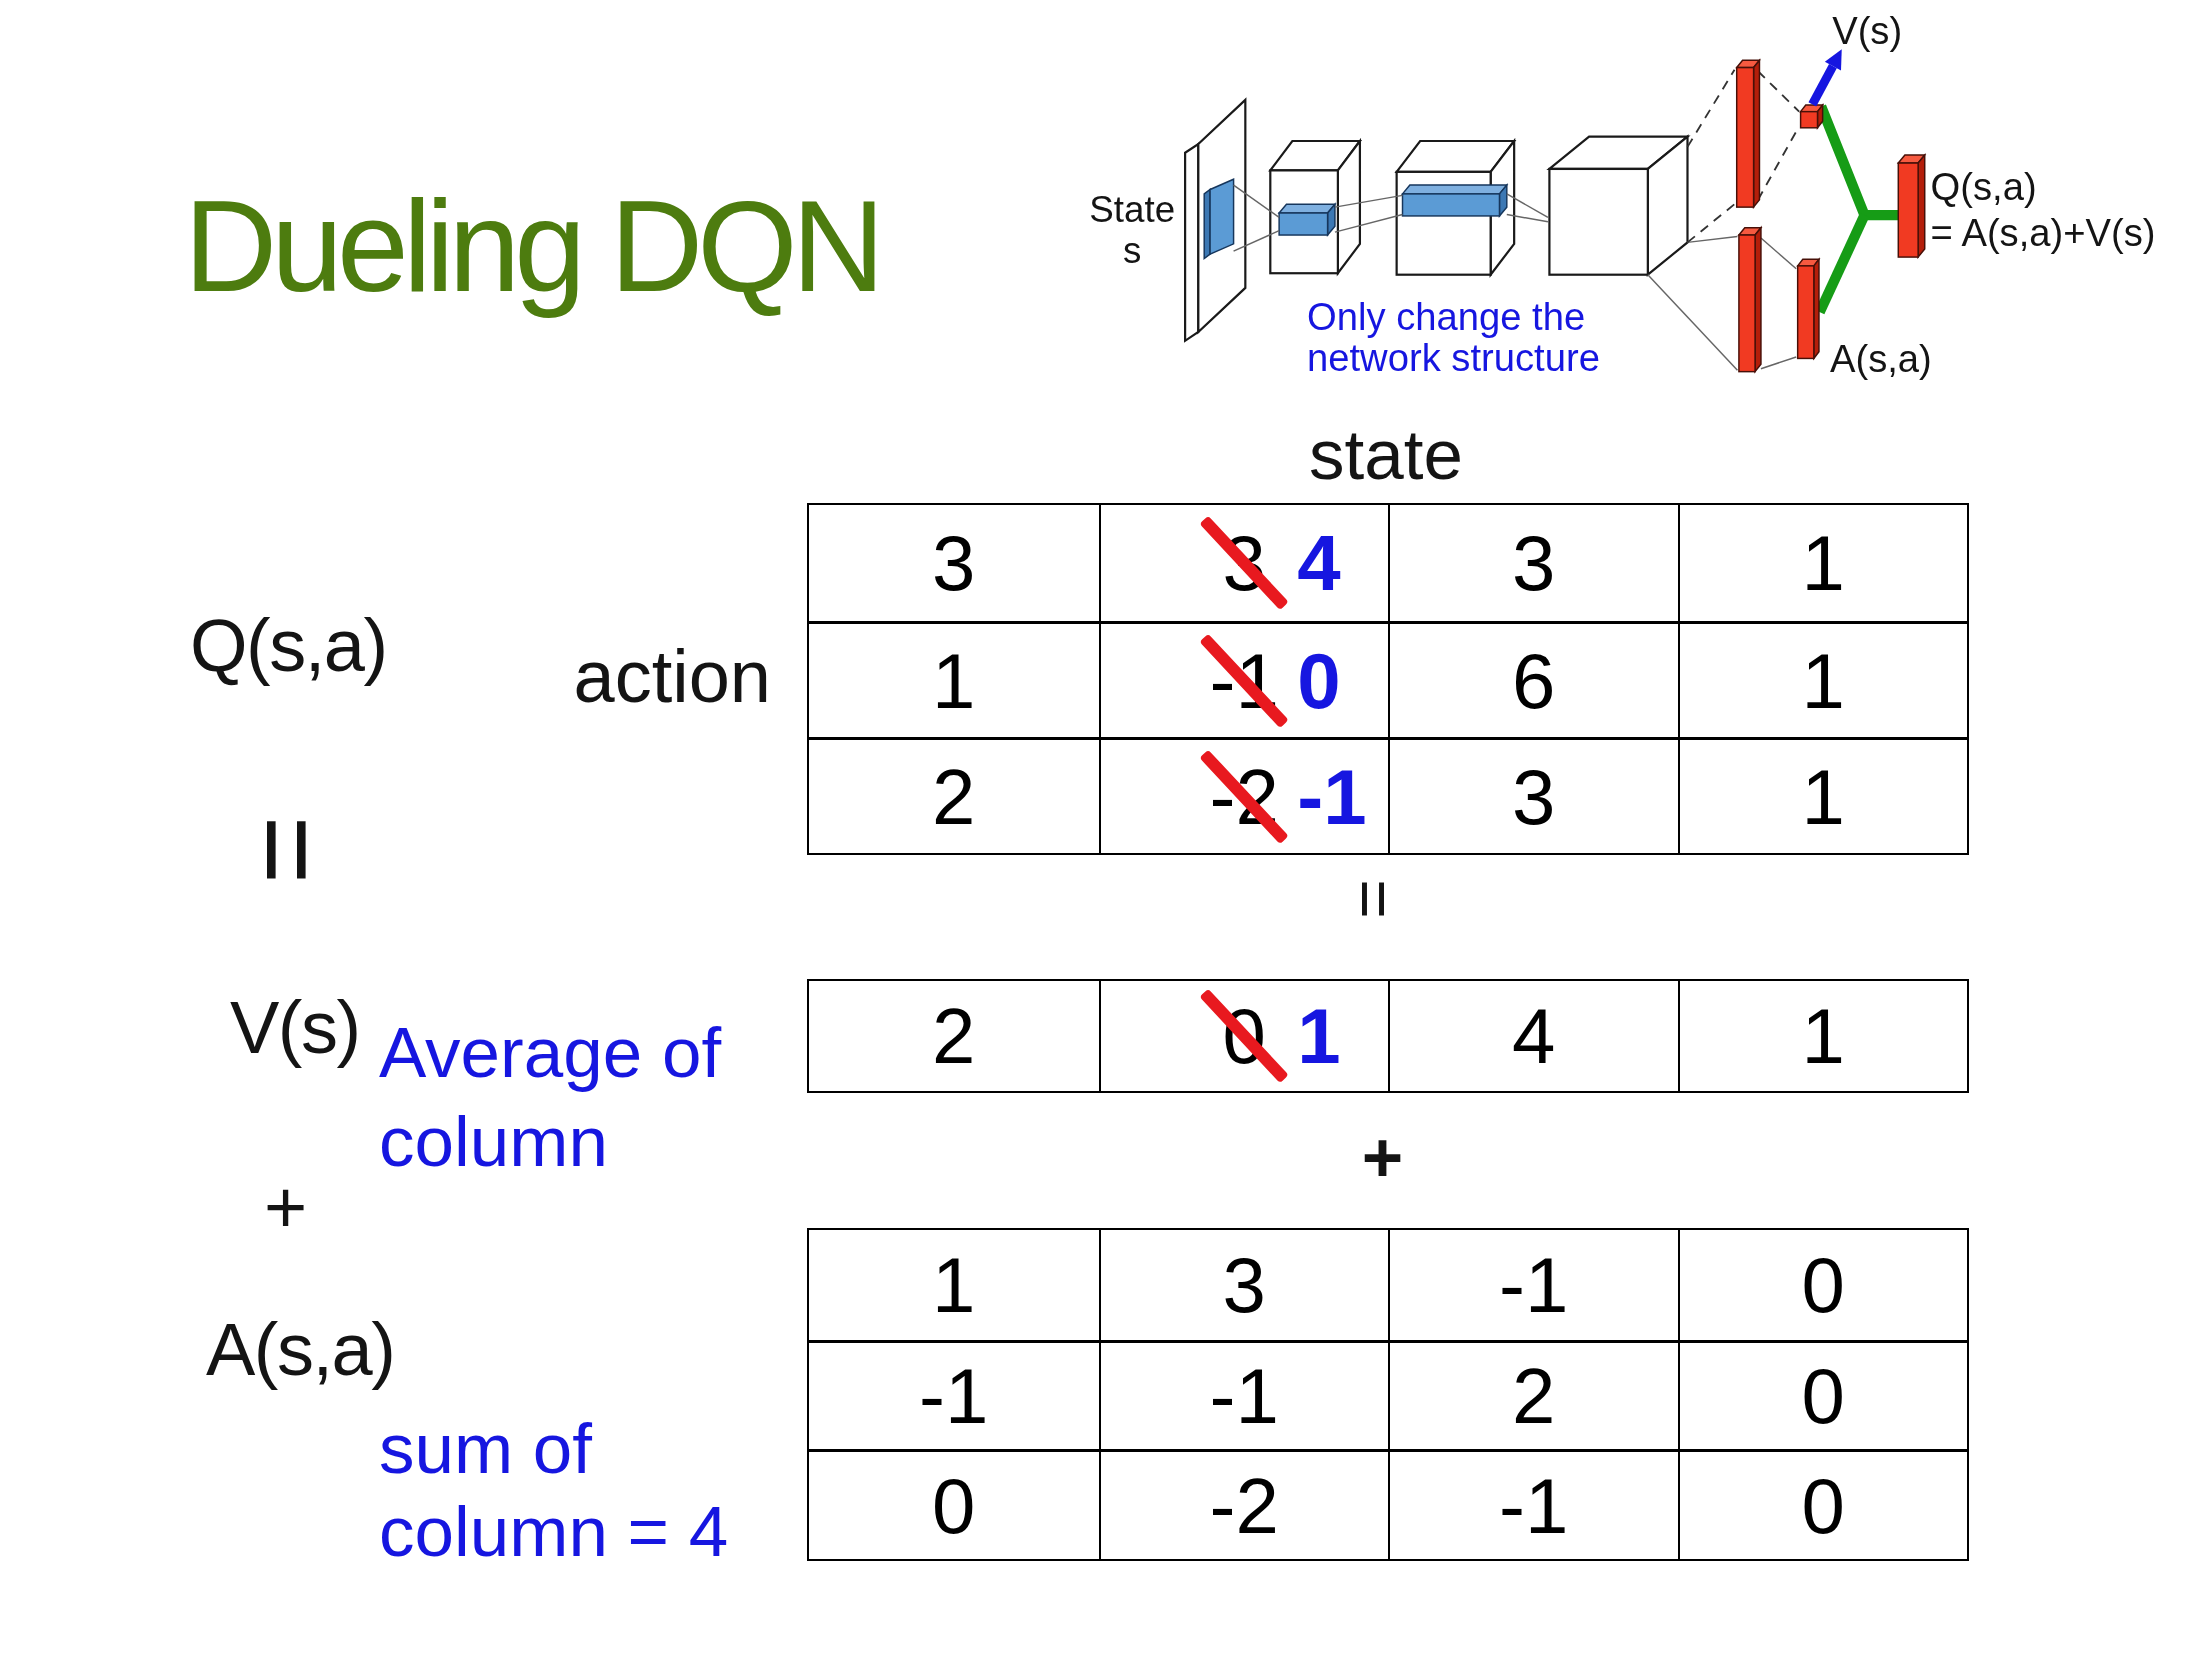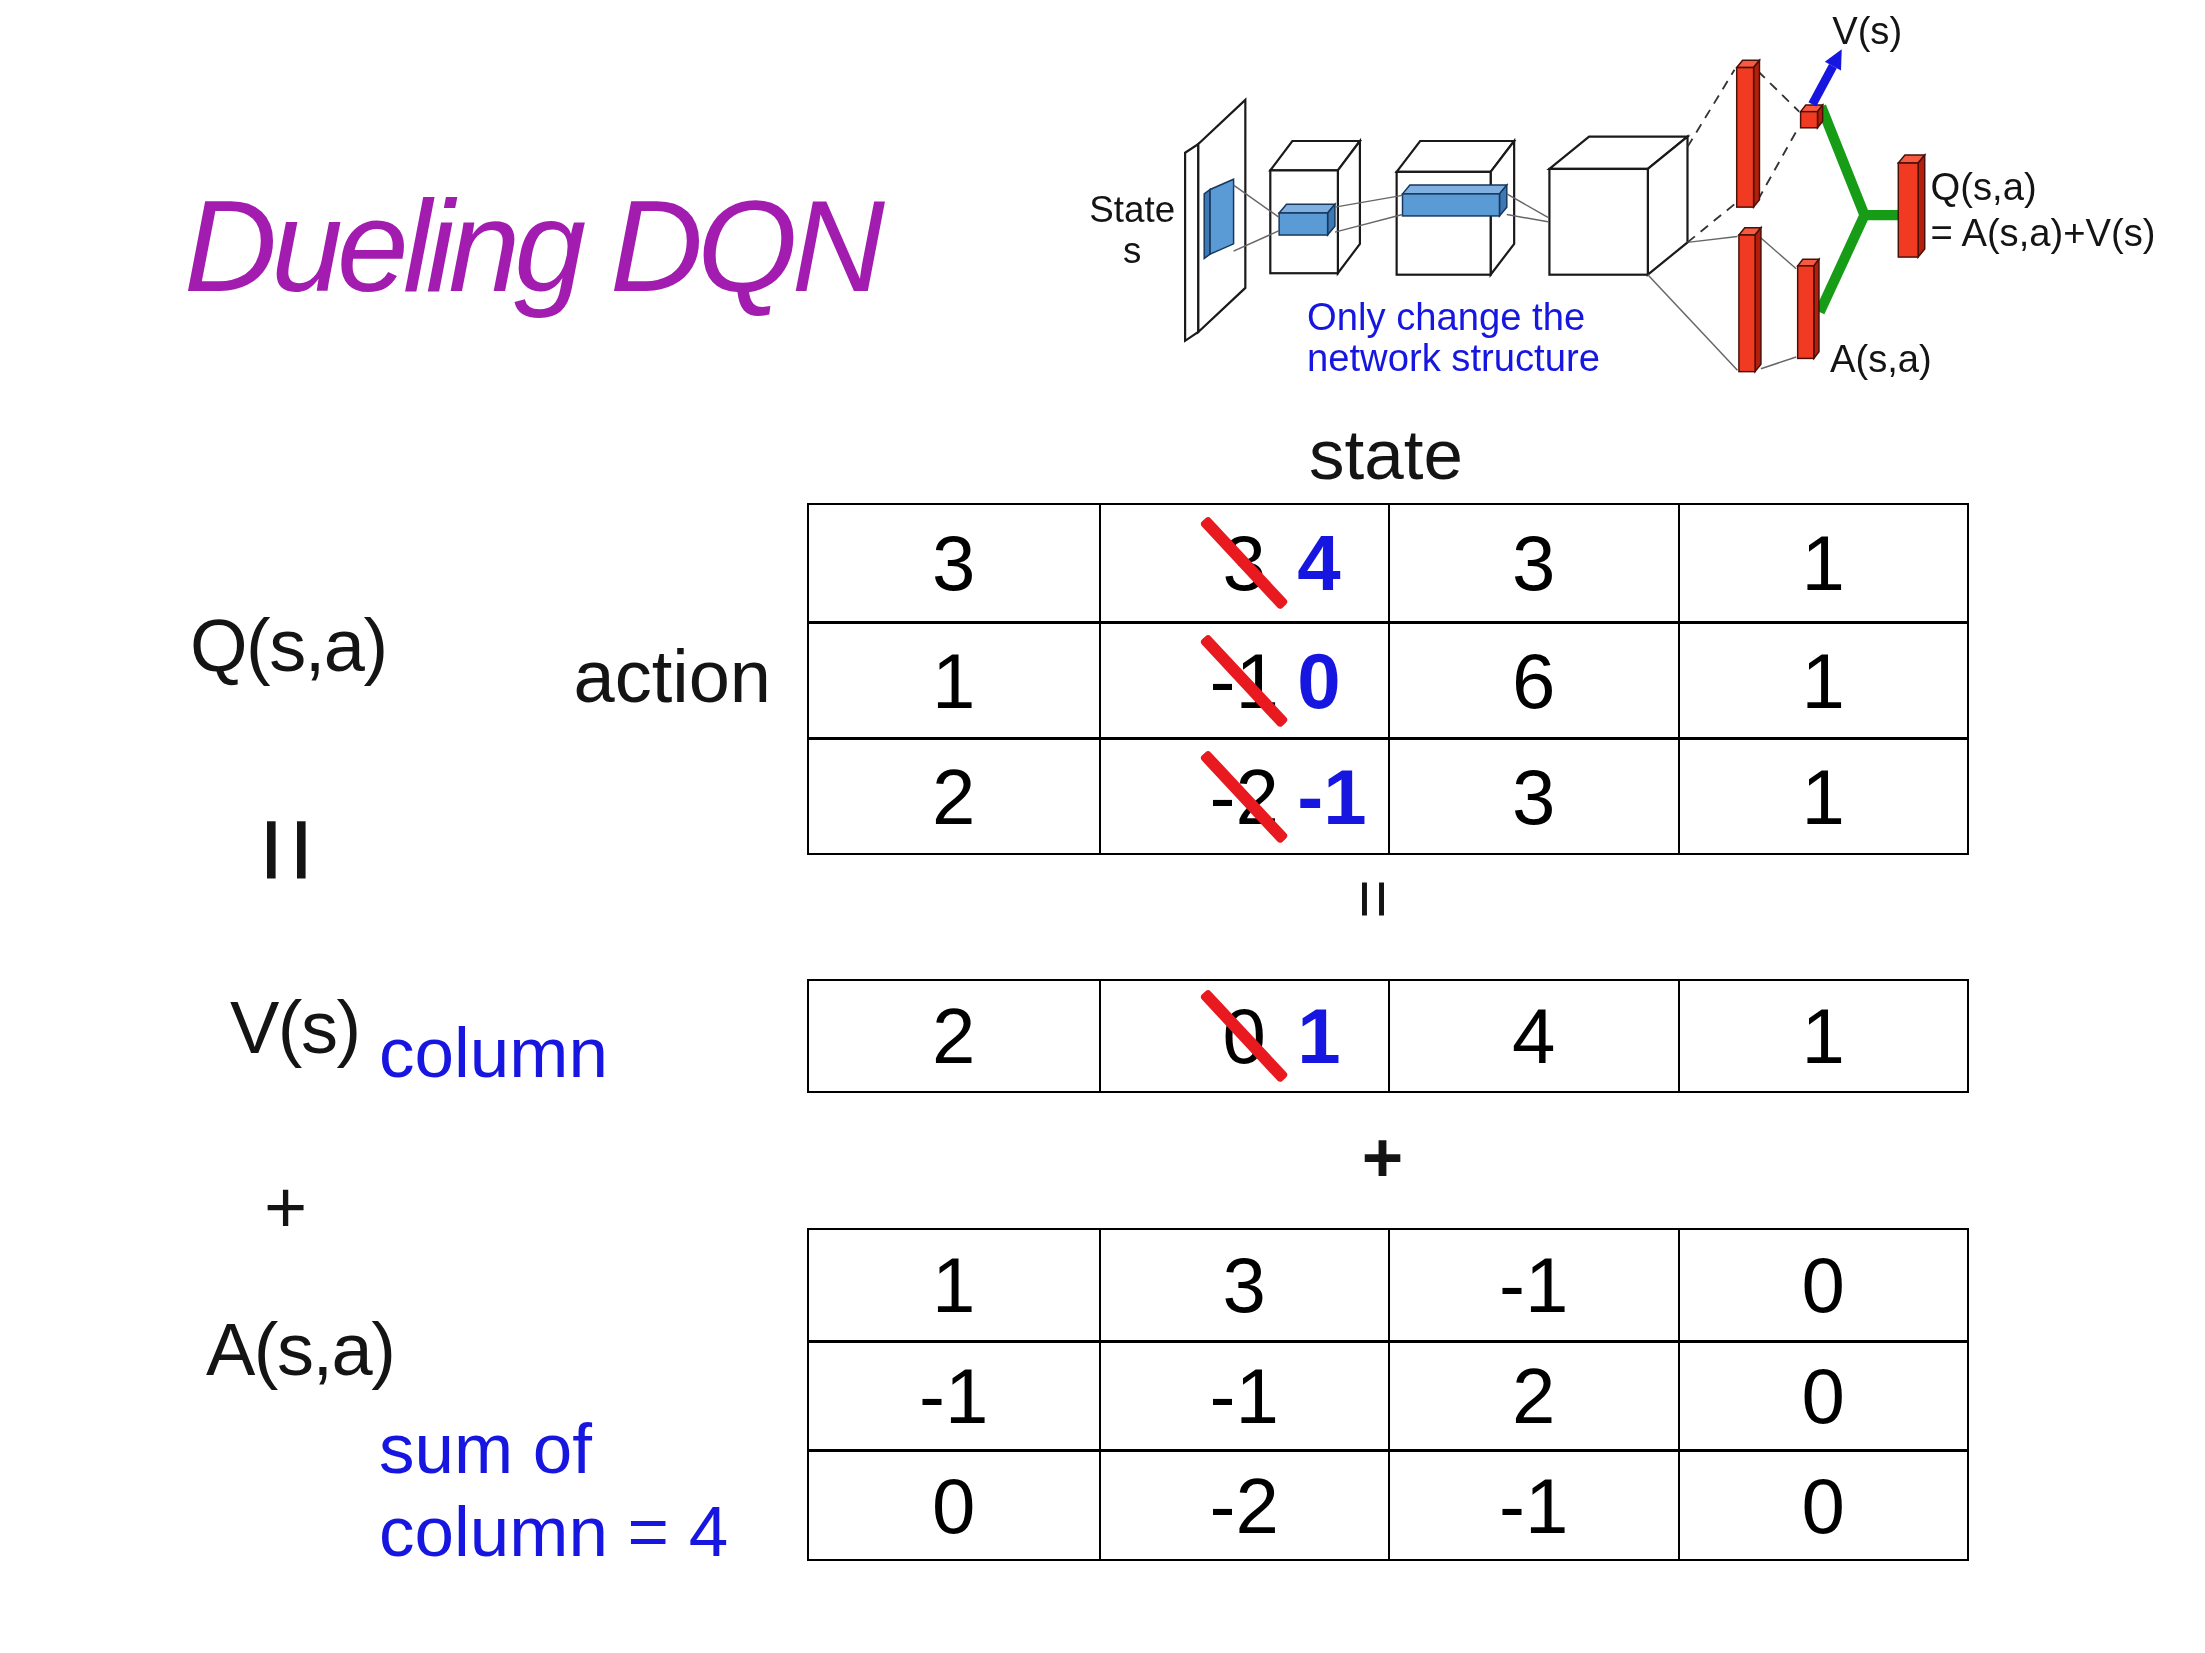--- a/index.html
+++ b/index.html
@@ -1,20 +1,20 @@
 <!DOCTYPE html>
 <html style="font-size:11.8px"><head>
 <meta charset="utf-8">
 <style>
   html,body{margin:0;padding:0;}
   body{width:2205px;height:1654px;background:#ffffff;position:relative;overflow:hidden;
        font-family:"Liberation Sans",sans-serif;color:#141414;}
   .lbl{position:absolute;line-height:1;white-space:nowrap;color:#141414;}
   .blue{color:#1616e0;}
-  .title{left:184px;top:182px;font-size:129px;letter-spacing:-5.9px;color:#a21caf;font-style:italic;}
+  .title{left:184px;top:182px;font-size:129px;letter-spacing:-5.9px;color:#4d7c0f;}
   .state-header{left:807px;top:419px;width:1158px;text-align:center;font-size:71px;}
   .action-label{left:462px;top:640px;width:309px;text-align:right;font-size:74px;}
   .q-label{left:190px;top:609px;font-size:74px;letter-spacing:-1.5px;}
   .v-label{left:230px;top:991px;font-size:74px;letter-spacing:-1.5px;}
   .a-label{left:206px;top:1313px;font-size:74px;letter-spacing:-1.5px;}
   .avg-note{left:379px;top:1009px;font-size:71px;line-height:1.25;}
   .sum-note{left:379px;top:1407px;font-size:71px;line-height:1.17;}
   .opbox{position:absolute;width:147px;height:147px;display:flex;align-items:center;justify-content:center;}
   .opbox span{display:block;line-height:1;}
   .eq-left{left:215px;top:776px;font-size:118px;}
@@ -160,20 +160,21 @@
 </svg>
 
 <div class="lbl state-header">state</div>
 <div class="lbl action-label">action</div>
 <div class="lbl q-label">Q(s,a)</div>
 <div class="opbox eq-left">
     <span class="rot">=</span>
   </div>
 <div class="lbl v-label">V(s)</div>
 <div class="lbl avg-note blue">
+  <div>Average of</div>
   <div>column</div>
 </div>
 <div class="opbox plus-left">
     <span>+</span>
   </div>
 <div class="lbl a-label">A(s,a)</div>
 <div class="lbl sum-note blue">
   <div>sum of</div>
   <div>column = 4</div>
 </div>

